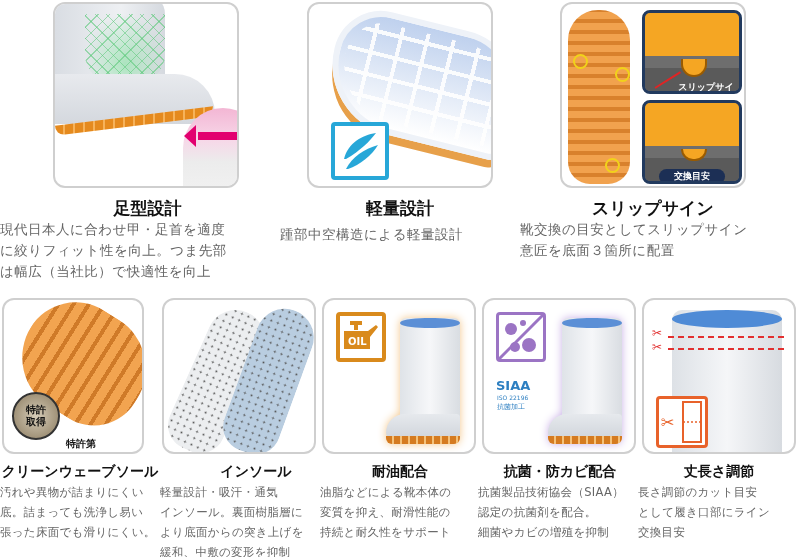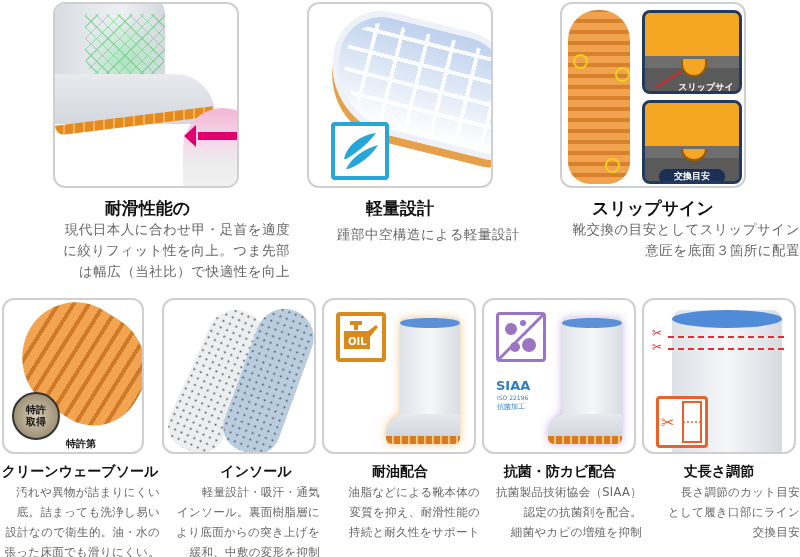--- a/index.html
+++ b/index.html
@@ -15,21 +15,21 @@
   }
   .title {
     position: absolute;
     text-align: center;
     font-weight: bold;
     color: #111;
     white-space: nowrap;
   }
   .desc {
     position: absolute;
-    text-align: right;
+    text-align: left;
     color: #666;
     white-space: nowrap;
   }
   .desc div { display: block; }
 
   
   .t-title { font-size: 17px; }
   .t-desc { font-size: 13.5px; line-height: 21px; letter-spacing: 0.5px; }
   
   .b-title { font-size: 14px; }
@@ -103,21 +103,21 @@
 
 <div class="panel" style="left:53px; top:2px; width:186px; height:186px;">
   <div class="diag"></div>
   <div class="boot1"></div>
   <div class="boot1-net"></div>
   <div class="boot1-foot"></div>
   <div class="boot1-sole"></div>
   <div class="toe"></div>
   <div class="arrow-h"></div>
 </div>
-<div class="title t-title" style="left:60px; top:197px; width:175px;">耐滑性能の</div>
+<div class="title t-title" style="left:60px; top:197px; width:175px;">足型設計</div>
 <div class="desc t-desc" style="left:0; top:219px; width:290px;">
   <div>現代日本人に合わせ甲・足首を適度</div>
   <div>に絞りフィット性を向上。つま先部</div>
   <div>は幅広（当社比）で快適性を向上</div>
 </div>
 
 <div class="panel" style="left:307px; top:2px; width:186px; height:186px;">
   <div class="sole2">
       <div class="sole2-grid"></div>
     </div>
@@ -163,21 +163,20 @@
   <div class="badge">
     <span>特許</span>
     <span>取得</span>
   </div>
   <div class="patent">特許第5222431号</div>
 </div>
 <div class="title b-title" style="left:0; top:463px; width:160px;">クリーンウェーブソール</div>
 <div class="desc b-desc" style="left:0; top:482px; width:160px;">
   <div>汚れや異物が詰まりにくい</div>
   <div>底。詰まっても洗浄し易い</div>
-  <div>設計なので衛生的。油・水の</div>
   <div>張った床面でも滑りにくい。</div>
 </div>
 
 <div class="panel" style="left:162px; top:298px; width:154px; height:156px;">
   <div class="insole" style="left:24px; top:6px; background-color:#eceef0; transform:rotate(24deg);"></div>
   <div class="insole" style="left:76px; top:6px; background-color:#b9cde0; transform:rotate(20deg);"></div>
 </div>
 <div class="title b-title" style="left:176px; top:463px; width:160px;">インソール</div>
 <div class="desc b-desc" style="left:160px; top:482px; width:160px;">
   <div>軽量設計・吸汗・通気</div>

